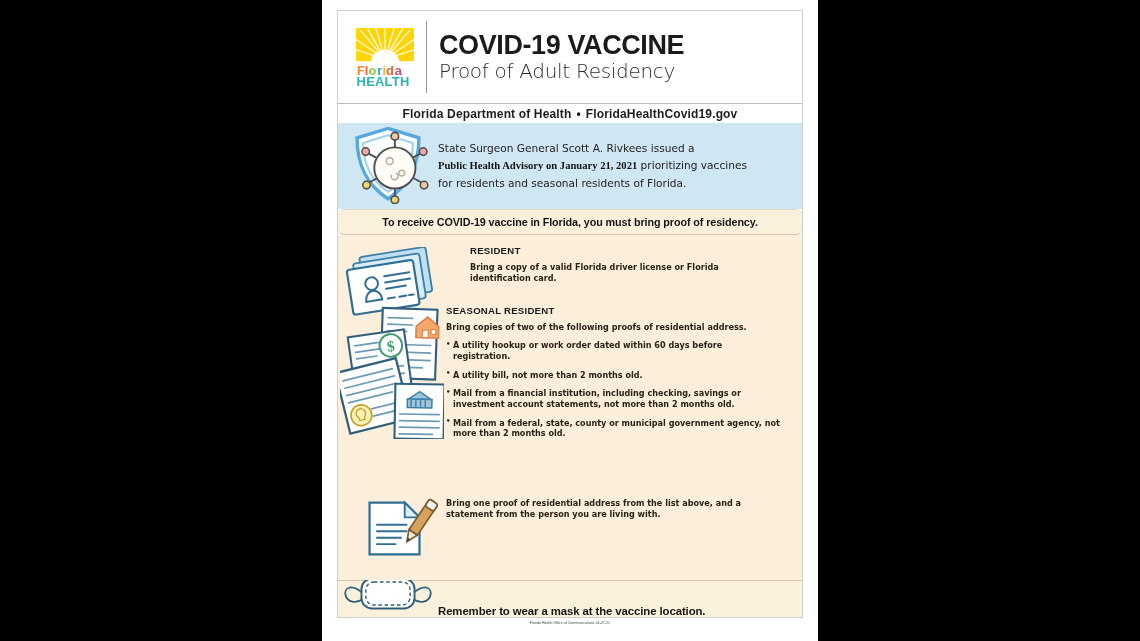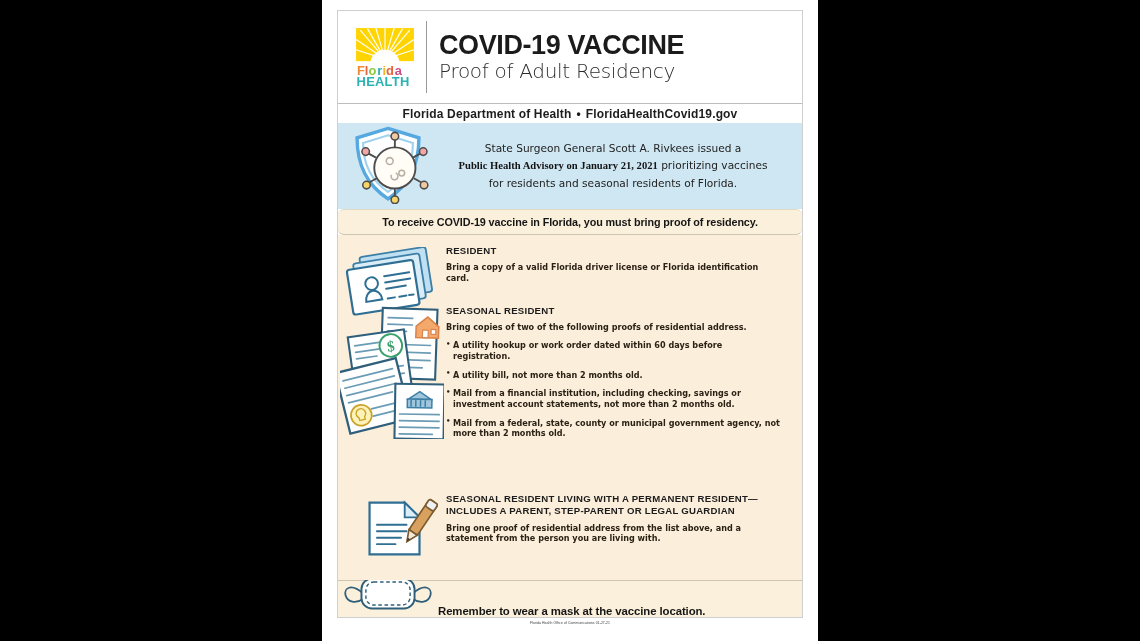--- a/index.html
+++ b/index.html
@@ -56,21 +56,21 @@
   }
   .byline .dot{margin:0 5px;}
 
   
   .advisory{
     flex:0 0 auto;height:86px;background:#cfe7f3;display:flex;align-items:center;
   }
   .shield-wrap{width:100px;flex:0 0 auto;display:flex;align-items:center;justify-content:center;}
   .advisory-text{
     flex:1 1 auto;padding-right:14px;font-size:10.6px;color:#222;
-    line-height:1.62;font-family:"DejaVu Sans", sans-serif;text-align:center;
+    line-height:1.62;font-family:"DejaVu Sans", sans-serif;
   }
   .advisory-text b{font-weight:bold;color:#141414;font-family:Liberation Serif, serif;}
 
   
   .banner{
     flex:0 0 auto;height:24px;background:#fbf0db;
     display:flex;align-items:center;justify-content:center;
     border-top:1px solid #e2d8c4;border-bottom:1px solid #cfc6b2;border-radius:6px;
   }
   .banner span{font-size:10.8px;font-weight:bold;color:#161616;letter-spacing:-0.1px;}
@@ -212,21 +212,21 @@
           <span>for residents and seasonal residents of Florida.</span>
         </div>
       </div>
 
       <div class="banner">
         <span>To receive COVID-19 vaccine in Florida, you must bring proof of residency.</span>
       </div>
 
       <div class="body">
 
-        <div class="sect" style="top:10px;">
+        <div class="sect" style="top:10px;gap:24px;">
           <div class="art">
             <div style="position:absolute;left:4px;top:2px;">
               <svg viewBox="0 0 110 84" width="100" height="76" aria-hidden="true">
                 <g transform="rotate(-9 55 42)">
                   <rect x="24" y="6" width="74" height="50" rx="3" fill="#bfe0f2" stroke="#3e7fa6" stroke-width="2"></rect>
                   <rect x="16" y="12" width="74" height="50" rx="3" fill="#d8edf8" stroke="#3e7fa6" stroke-width="2"></rect>
                   <rect x="8" y="18" width="74" height="50" rx="3" fill="#ffffff" stroke="#2f6f94" stroke-width="2.4"></rect>
                   <path d="M24 56 a9 11 0 0 1 18 0 z" fill="none" stroke="#2f6f94" stroke-width="2.2"></path>
                   <circle cx="33" cy="37" r="7" fill="none" stroke="#2f6f94" stroke-width="2.2"></circle>
                   <g stroke="#2f6f94" stroke-width="2.2" stroke-linecap="round">
@@ -345,21 +345,20 @@
                 <g transform="rotate(34 58 34)">
                   <rect x="52" y="2" width="11" height="40" rx="2.5" fill="#d9a15f" stroke="#7a5a2e" stroke-width="1.8"></rect>
                   <rect x="52" y="2" width="11" height="9" rx="2.5" fill="#eef2f5" stroke="#7a5a2e" stroke-width="1.8"></rect>
                   <path d="M52 42 L57.5 54 L63 42 Z" fill="#f2ead8" stroke="#7a5a2e" stroke-width="1.8"></path>
                   <path d="M56 50 L57.5 54 L59 50 Z" fill="#3a3a3a"></path>
                 </g>
               </svg>
             </div>
           </div>
           <div class="txt">
-            <div class="s-title">SEASONAL RESIDENT LIVING WITH A PERMANENT RESIDENT— INCLUDES A PARENT, STEP-PARENT OR LEGAL GUARDIAN</div>
             <div class="s-lead">Bring one proof of residential address from the list above, and a statement from the person you are living with.</div>
           </div>
         </div>
 
       </div>
 
       <div class="mask-strip">
         <div class="mask-art">
           <div>
             <svg viewBox="0 0 104 44" width="92" height="39" aria-hidden="true">

